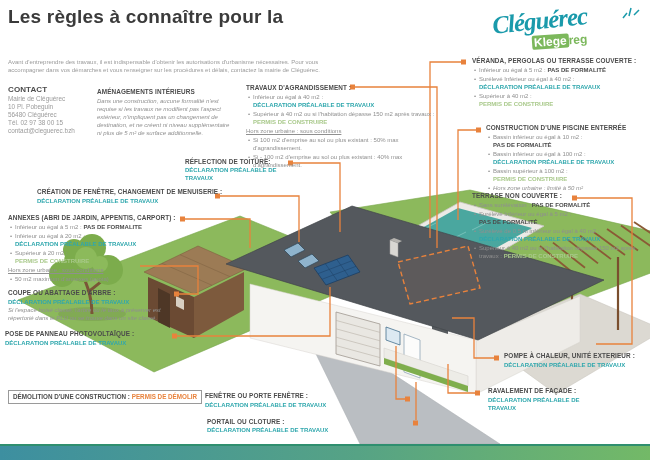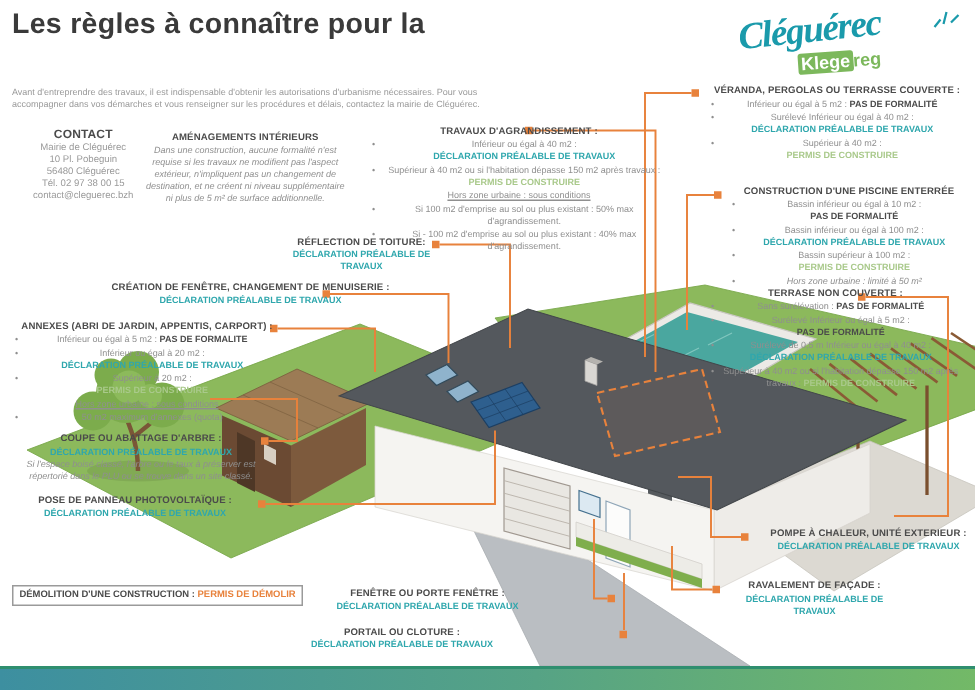--- a/index.html
+++ b/index.html
@@ -9,21 +9,21 @@
   .txt{position:absolute;z-index:2;}
   .title{left:8px;top:4px;width:340px;font-size:19px;line-height:26px;font-weight:bold;color:#3a3a3a;letter-spacing:.2px;}
   .intro{left:8px;top:59px;width:318px;font-size:6px;line-height:7.5px;color:#9a9a9a;}
   .logo{left:492px;top:4px;width:150px;height:52px;}
   .logo-script{font-family:"Liberation Serif",serif;font-style:italic;font-weight:bold;
                font-size:25px;color:#1a9aab;transform:rotate(-6deg);letter-spacing:-1px;}
   .logo-badge{position:absolute;left:40px;top:30px;font-size:12px;font-weight:bold;transform:rotate(-4deg);}
   .logo-badge .k1{background:#7cb85c;color:#fff;padding:0 2px;border-radius:2px;}
   .logo-badge .k2{color:#7cb85c;}
   .logo-spark{position:absolute;right:2px;top:0;}
-  .sec{position:absolute;z-index:2;font-size:6px;line-height:8px;color:#8f8f8f;text-align:center;}
+  .sec{position:absolute;z-index:2;font-size:6px;line-height:8px;color:#8f8f8f;}
   .h{font-weight:bold;color:#4b4b4b;font-size:6.4px;letter-spacing:.1px;margin-bottom:1px;}
   .sec ul{margin:1px 0 0 0;padding:0 0 0 7px;list-style:none;}
   .sec li{position:relative;margin-bottom:1px;}
   .sec li::before{content:"\2022";position:absolute;left:-5px;color:#8f8f8f;}
   .tag{font-weight:bold;}
   .teal{color:#2fa7ad;}
   .green{color:#a9c98b;}
   .orange{color:#e8823c;}
   .dark{color:#4b4b4b;}
   .block{display:block;}

